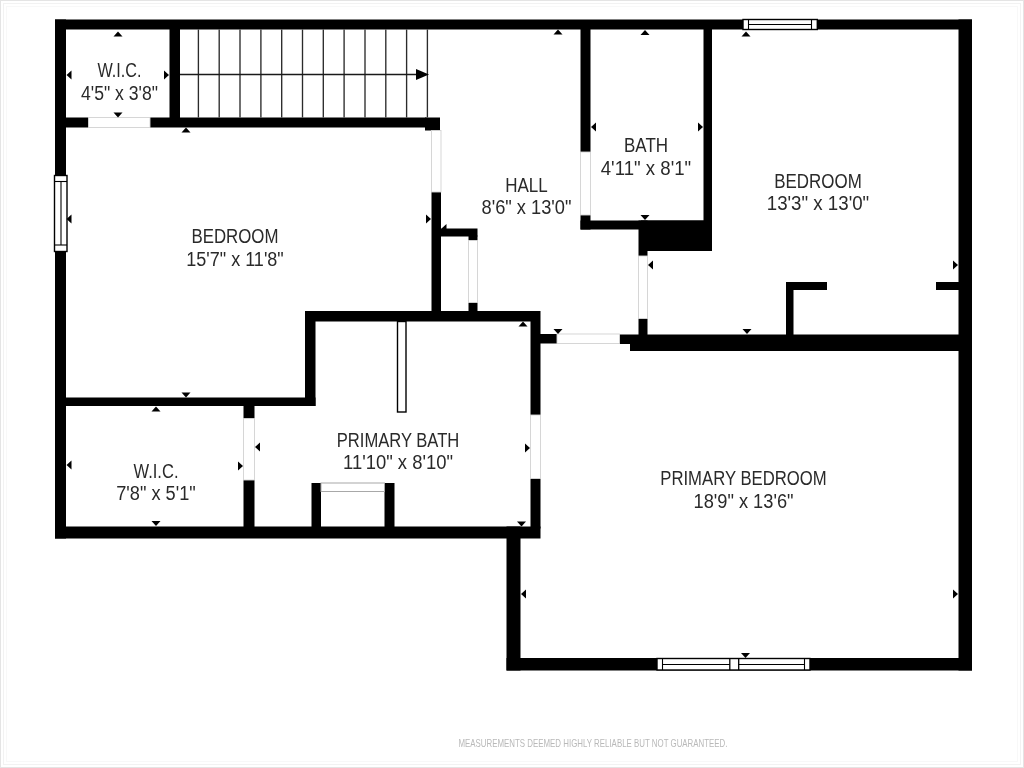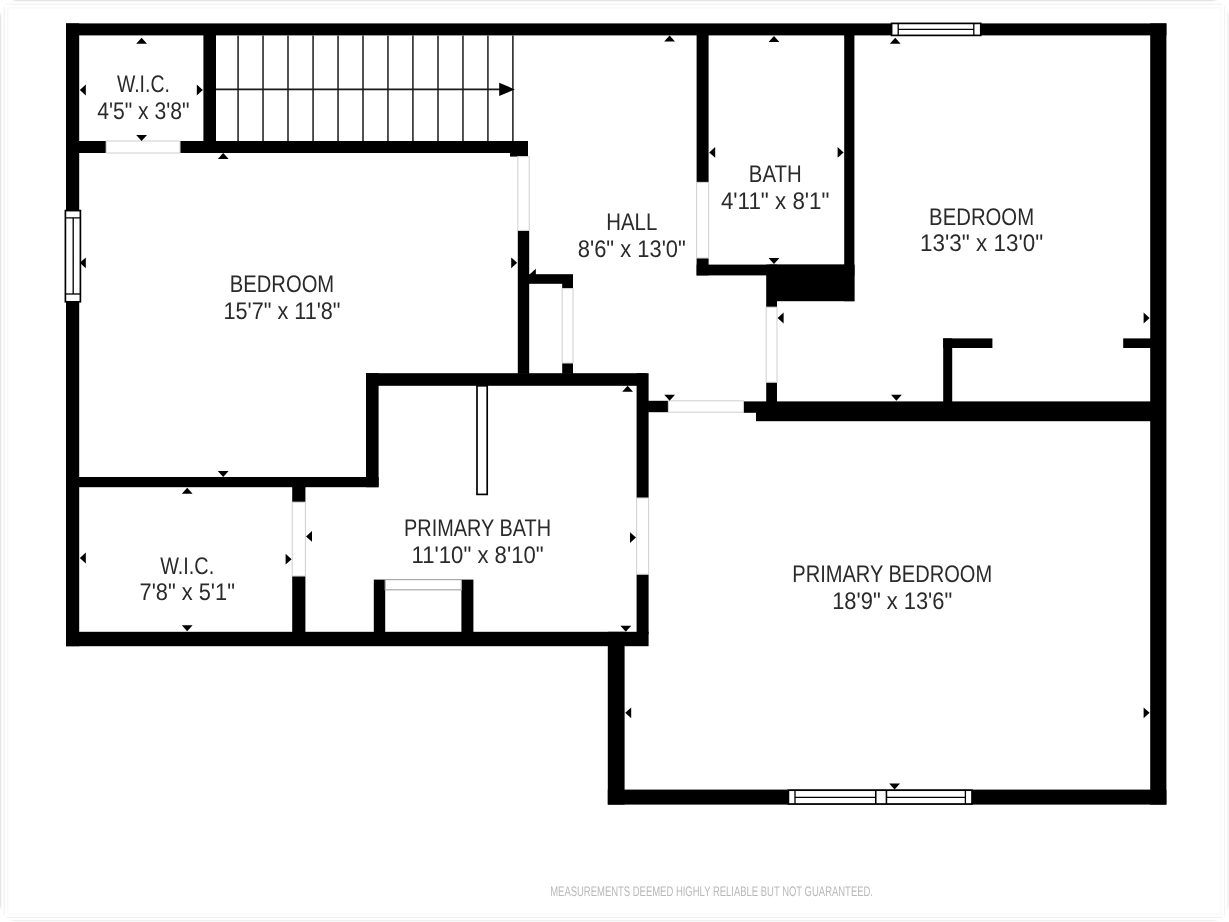--- a/index.html
+++ b/index.html
@@ -1,16 +1,16 @@
 <!DOCTYPE html>
 <html><head>
 <meta charset="utf-8">
 <style>
 html,body{margin:0;padding:0;background:#fff;}
-#page{position:relative;width:1024px;height:768px;background:#ffffff;overflow:hidden;font-family:"Liberation Sans",sans-serif;border-radius:15px;}
+#page{position:relative;width:1024px;height:768px;background:#ffffff;overflow:hidden;font-family:"Liberation Sans",sans-serif;}
 svg{position:absolute;left:0;top:0;}
 .lbl{fill:#2a2a2a;font-family:"Liberation Sans",sans-serif;font-size:20px;}
 .ftr{fill:#b9b9b9;font-family:"Liberation Sans",sans-serif;font-size:11.5px;}
 </style>
 </head>
 <body>
 <div id="page">
 <svg width="1024" height="768" viewBox="0 0 1024 768">
 
 <rect x="0" y="0" width="1024" height="768" fill="#ffffff"></rect>

